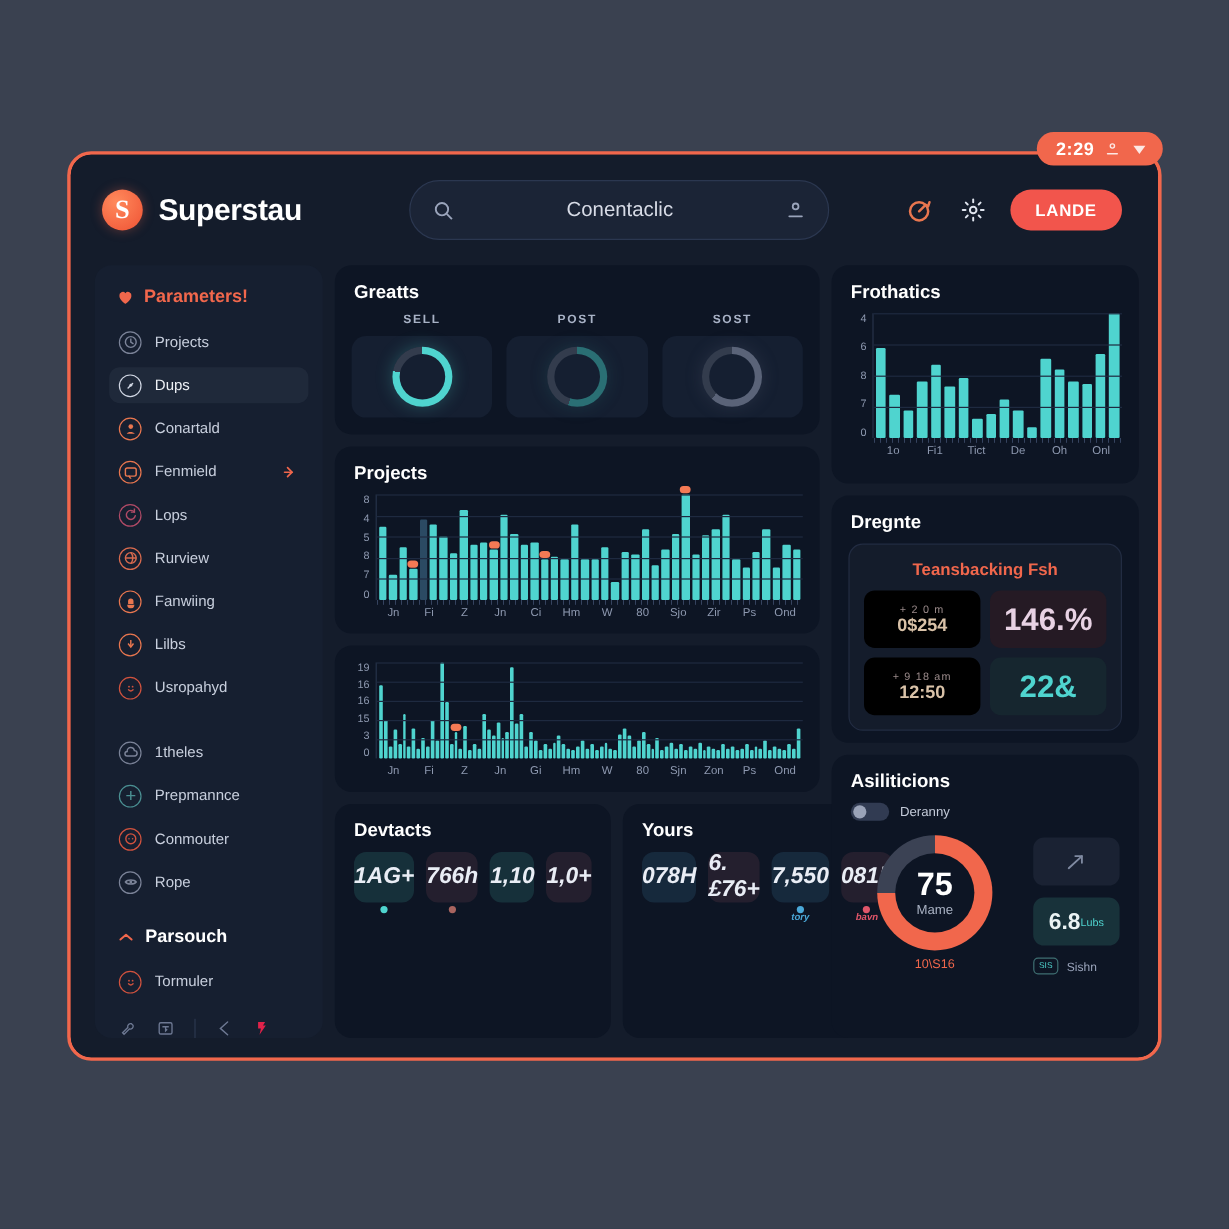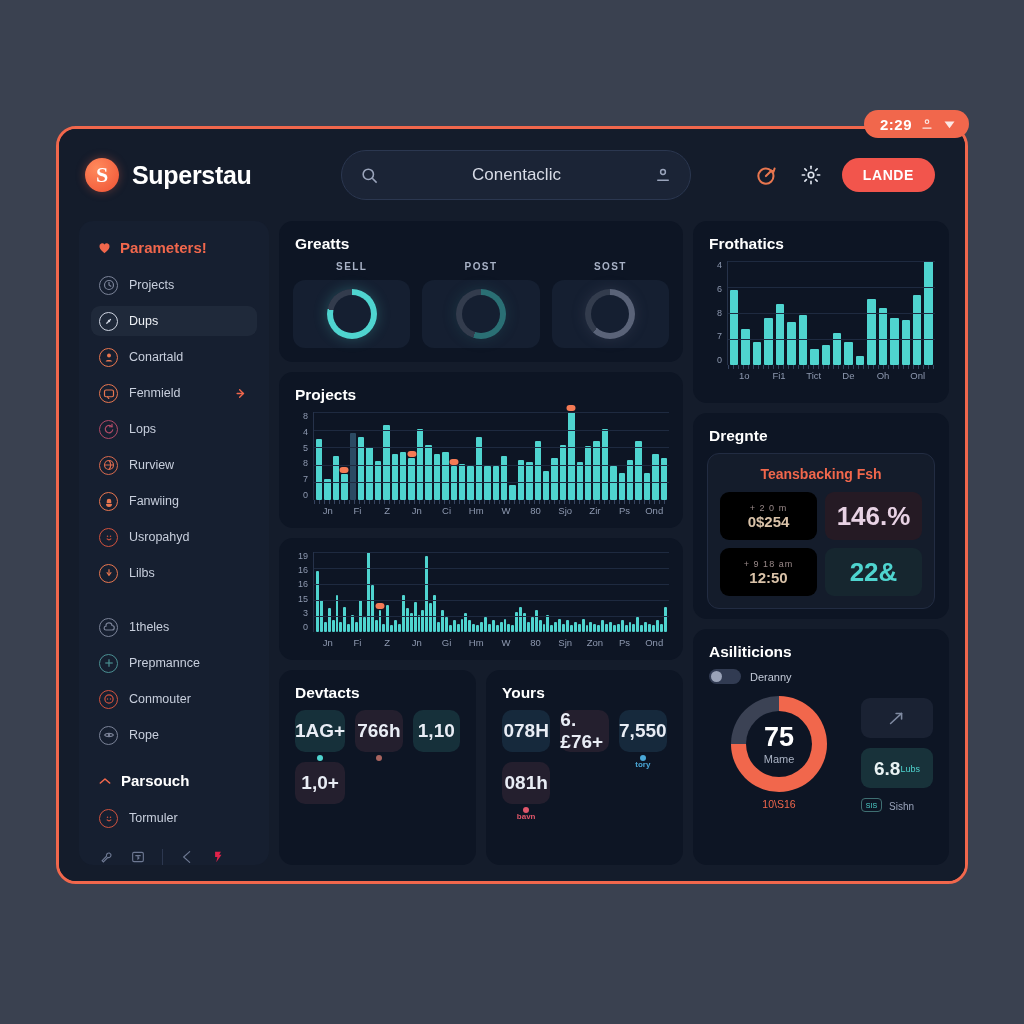--- a/index.html
+++ b/index.html
@@ -207,22 +207,23 @@
   }
   .tickmarks {
     position:absolute; left:0; right:0; bottom:-4px; height:4px;
     background: repeating-linear-gradient(to right,#35435f 0 1px, transparent 1px 5px);
   }
 
   
   #bottom-row { display: flex; gap: 10px; flex: 1 1 auto; }
   .mini-panel { flex: 1; background: #0d1524; border-radius: 14px; padding-bottom: 14px; }
   .tile-grid {
-    display: grid; grid-template-columns: 1fr 1fr 1fr; gap: 10px;
+    display: grid; grid-template-columns: 1fr 1fr 1fr 1fr; gap: 10px;
     padding: 0 16px;
+    font-style: italic;
   }
   .tile {
     height: 42px; border-radius: 10px;
     display: flex; align-items: center; justify-content: center;
     color: #e9edf5; font-size: 19px; font-weight: 600;
     position: relative;
   }
   .tile.teal { background: #16303a; }
   .tile.plum { background: #241f2e; }
   .tile.blue { background: #16293c; }
@@ -442,38 +443,38 @@
     <span class="nav-ico" style="color:#e8764f">
       <svg width="12" height="12" viewBox="4 4 16 16" fill="none" stroke="currentColor" stroke-width="1.6">
                   <path d="M8 16h8a4 4 0 0 1-8 0z" fill="currentColor" stroke="none"></path>
                   <path d="M9 15v-3a3 3 0 0 1 6 0v3" fill="currentColor" stroke="none"></path>
                 </svg>
     </span>
     <span class="nav-label">Fanwiing</span>
 
   </div>
             <div class="nav-item">
+    <span class="nav-ico" style="color:#e8764f">
+      <svg width="12" height="12" viewBox="4 4 16 16" fill="none" stroke="currentColor" stroke-width="1.6">
+                  <polyline points="9,11 12,15 15,11"></polyline>
+                  <line x1="12" y1="7" x2="12" y2="15"></line>
+                </svg>
+    </span>
+    <span class="nav-label">Lilbs</span>
+
+  </div>
+            <div class="nav-item">
     <span class="nav-ico" style="color:#d0523e">
       <svg width="12" height="12" viewBox="4 4 16 16" fill="none" stroke="currentColor" stroke-width="1.6">
                   <circle cx="10" cy="11" r="1" fill="currentColor" stroke="none"></circle>
                   <circle cx="14" cy="11" r="1" fill="currentColor" stroke="none"></circle>
                   <path d="M9.5 14.5c1.5 1.5 3.5 1.5 5 0" fill="none" stroke-linecap="round"></path>
                 </svg>
     </span>
     <span class="nav-label">Usropahyd</span>
-
-  </div>
-            <div class="nav-item">
-    <span class="nav-ico" style="color:#e8764f">
-      <svg width="12" height="12" viewBox="4 4 16 16" fill="none" stroke="currentColor" stroke-width="1.6">
-                  <polyline points="9,11 12,15 15,11"></polyline>
-                  <line x1="12" y1="7" x2="12" y2="15"></line>
-                </svg>
-    </span>
-    <span class="nav-label">Lilbs</span>
 
   </div>
           </div>
         <div class="side-div"></div>
         <div id="nav-list-2">
             <div class="nav-item">
     <span class="nav-ico" style="color:#7b8398">
       <svg width="12" height="12" viewBox="4 4 16 16" fill="none" stroke="currentColor" stroke-width="1.6">
                   <path d="M8 16h8a3 3 0 0 0 0-6 4 4 0 0 0-8 1 2.5 2.5 0 0 0 0 5z" fill="none"></path>
                 </svg>

